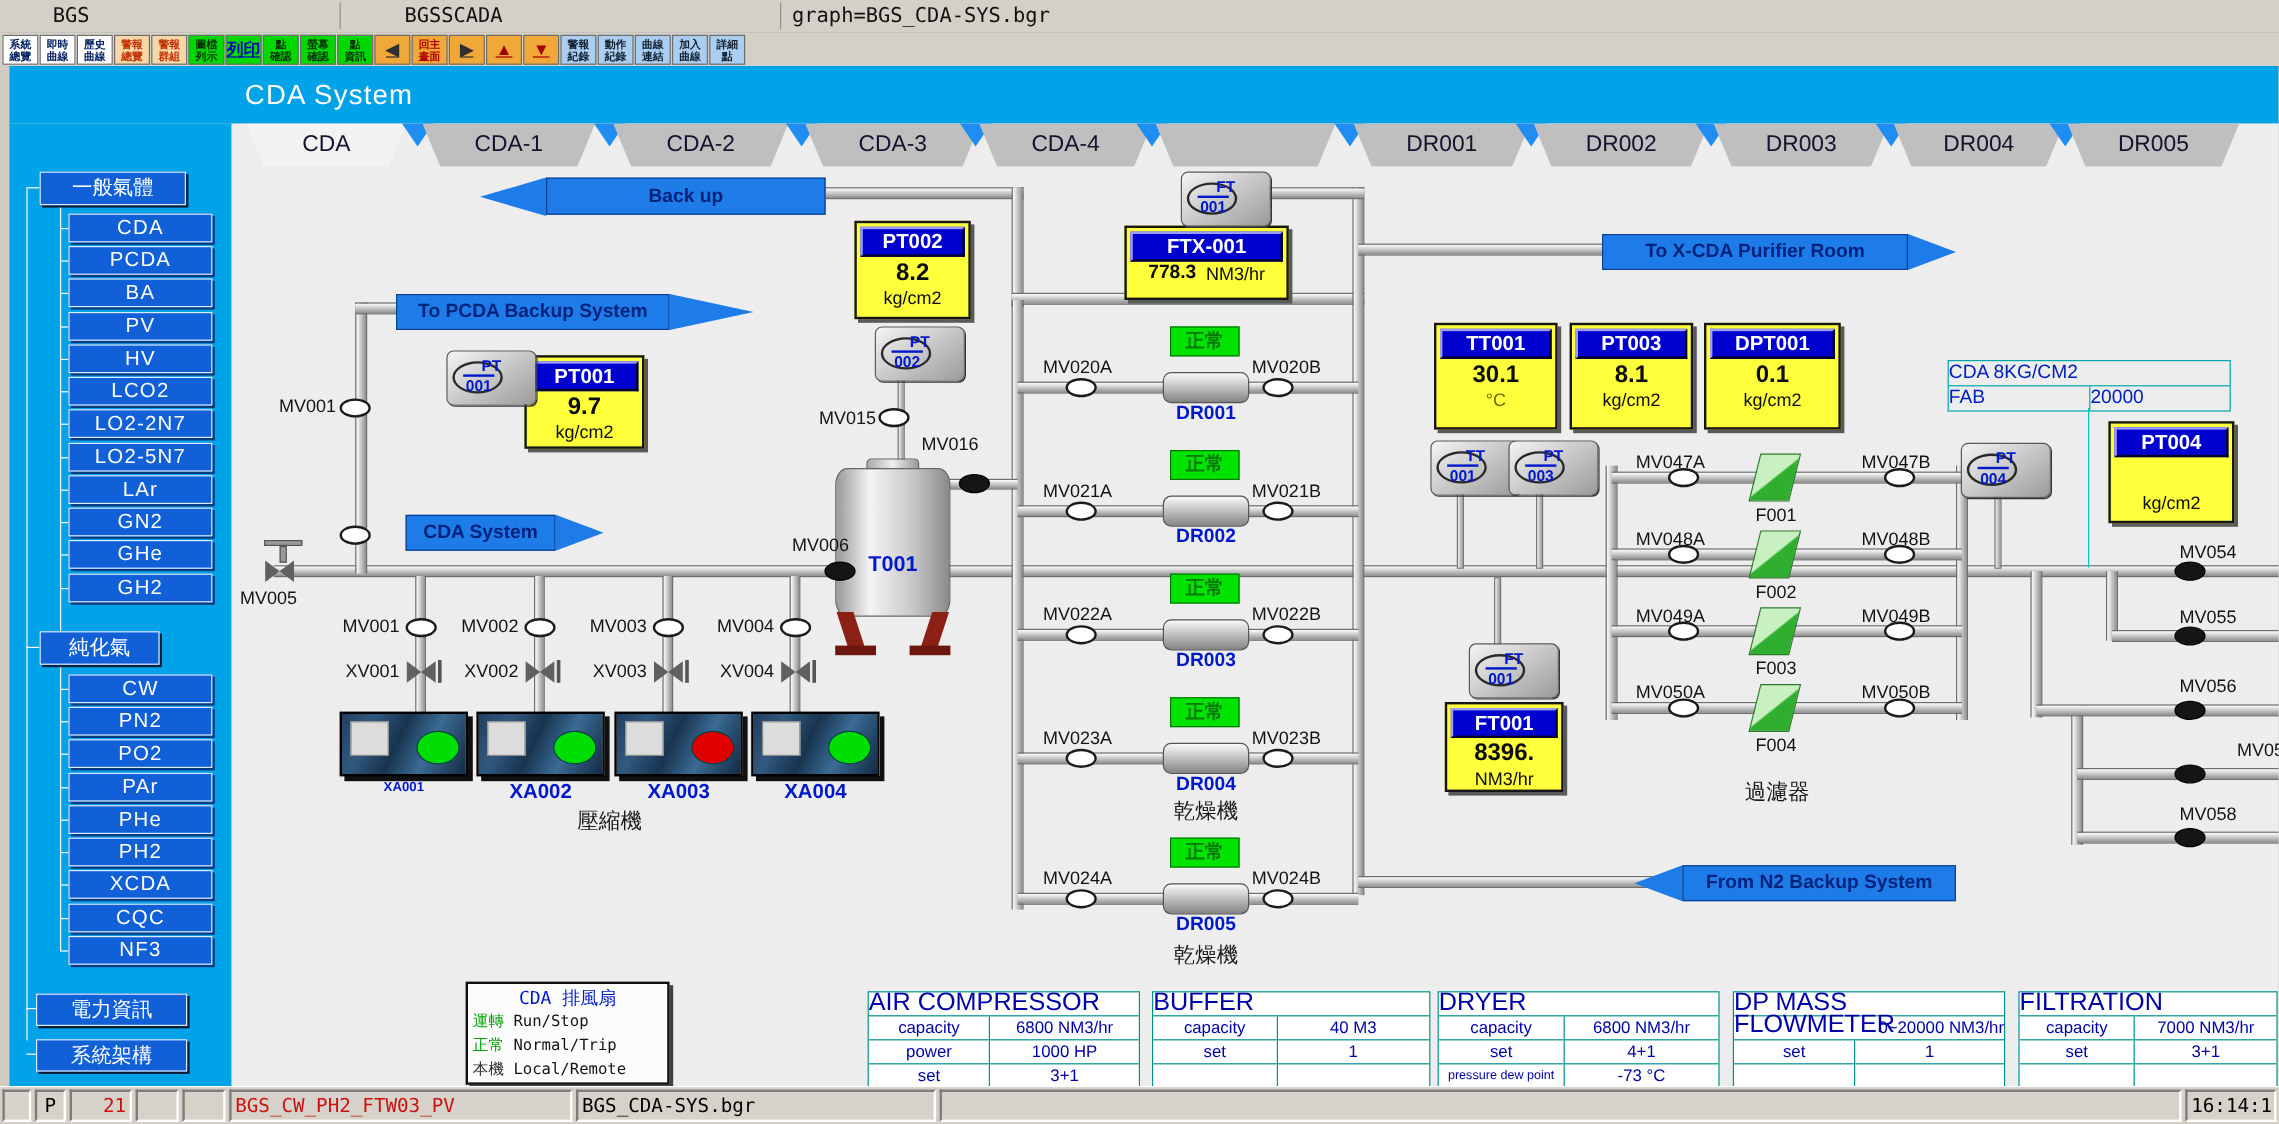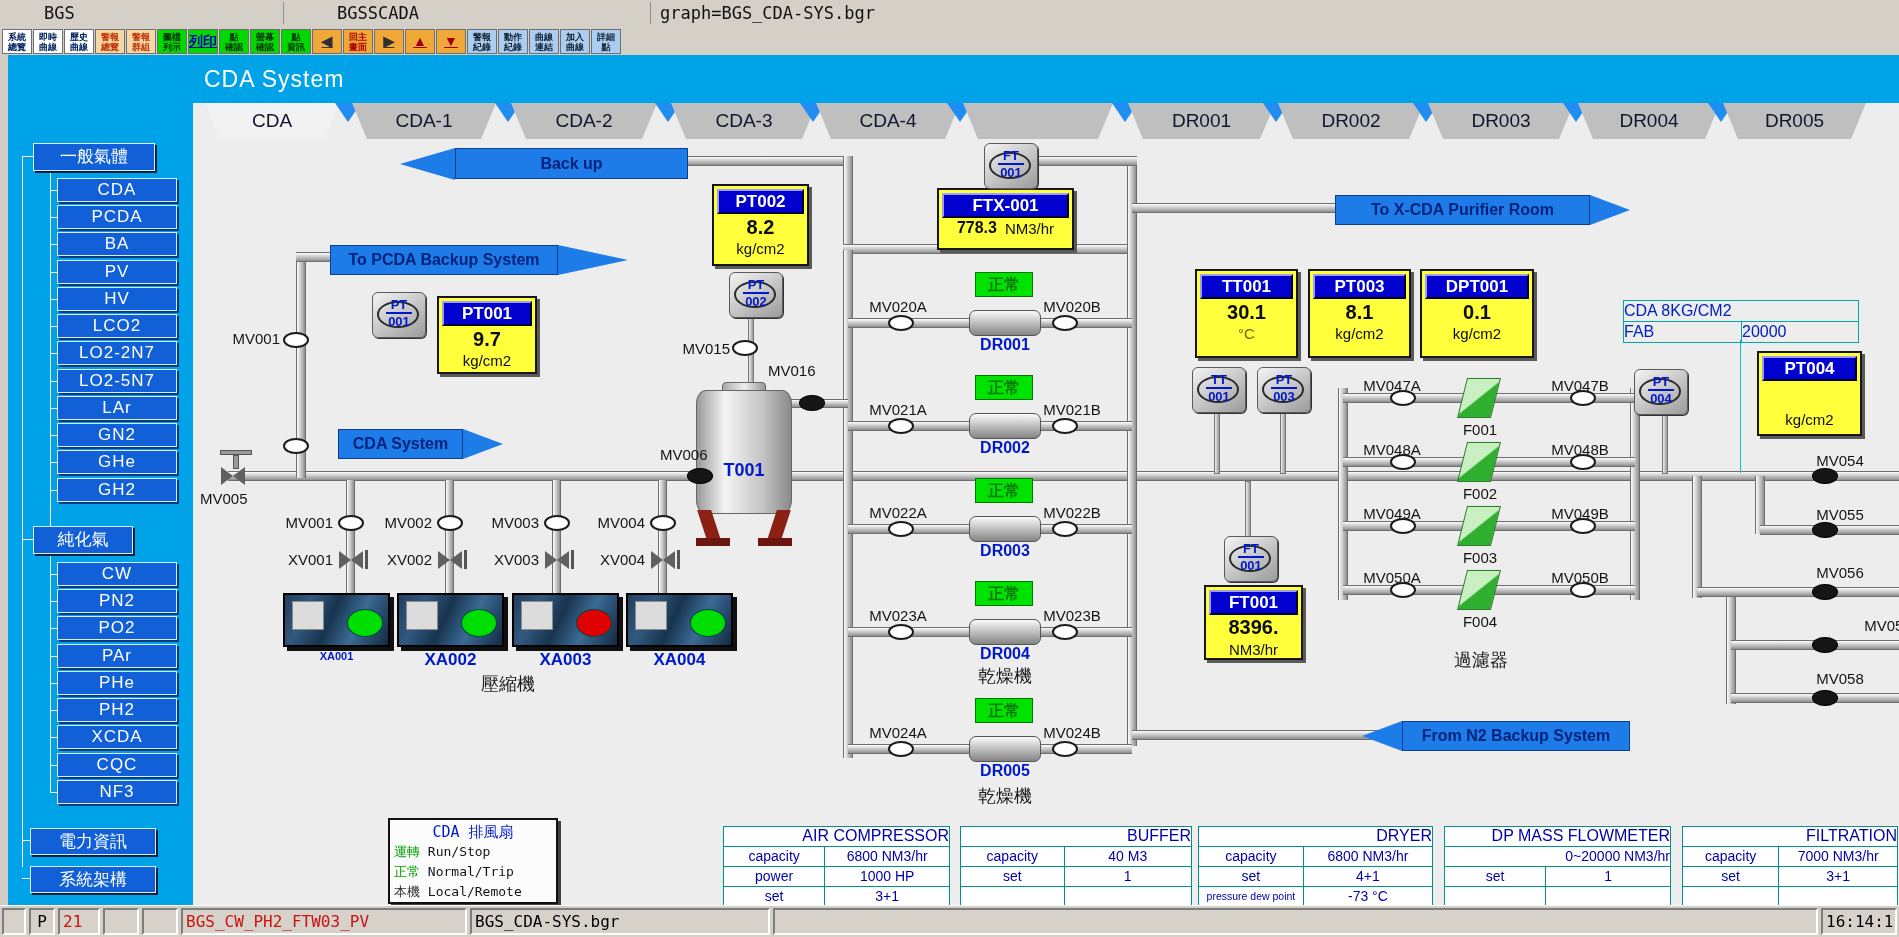--- a/index.html
+++ b/index.html
@@ -39,21 +39,21 @@
   .txl{width:0;height:0;border-top:9px solid transparent;border-bottom:9px solid transparent;border-right:12px solid #606060;}
   .vbar{width:3px;height:19px;background:#555;}
   .hbar{background:#9a9a9a;border:1px solid #555;box-sizing:border-box;}
   .lbl{font-size:15px;color:#141414;white-space:nowrap;}
   .rt{text-align:right;} .ct{text-align:center;}
   .blu{color:#0018cc;font-weight:bold;}
   .big18{font-size:18px;color:#1a1a1a;}
   .ok{width:58px;height:25px;background:#00e200;border:1px solid #007700;color:#067806;font-weight:bold;font-size:16px;text-align:center;line-height:24px;box-sizing:border-box;}
   .cyl{width:72px;height:26px;background:linear-gradient(180deg,#fafafa,#848484);border:1px solid #555;border-radius:7px;box-sizing:border-box;}
   .filt{width:34px;height:40px;background:linear-gradient(135deg,#c8f0c0 48%,#2fae2f 52%);border:1px solid #2a7a2a;transform:skewX(-14deg);box-sizing:border-box;}
-  .inst{width:52px;height:44px;background:linear-gradient(145deg,#f4f4f4,#9b9b9b);border:1px solid #5a5a5a;border-radius:6px;box-shadow:1px 1px 0 #333;}
+  .inst{width:52px;height:44px;background:linear-gradient(145deg,#f4f4f4,#9b9b9b);border:1px solid #5a5a5a;border-radius:6px;box-shadow:1px 1px 0 #333;padding-left:21px;}
   .inst .el{position:absolute;left:4px;top:8px;width:42px;height:27px;border:2px solid #2a2a2a;border-radius:50%;box-sizing:border-box;}
   .inst .i1{position:absolute;left:0;top:5px;width:100%;text-align:center;font-size:13px;font-weight:bold;color:#0018cc;line-height:13px;}
   .inst .i2{position:absolute;left:13px;top:19px;width:26px;text-align:center;font-size:13px;font-weight:bold;color:#0018cc;border-top:2px solid #0018cc;line-height:16px;}
   
   .disp{background:#ffff3c;border:2px solid #161616;box-shadow:3px 3px 0 #5a5a5a;box-sizing:border-box;}
   .disp .dh{margin:3px 3px 1px;background:#0000cf;border:2px solid;border-color:#9d9dff #000028 #000028 #9d9dff;color:#fff;font-weight:bold;font-size:17px;text-align:center;line-height:21px;}
   .disp .dv{font-size:20px;font-weight:bold;color:#0d0d0d;text-align:center;line-height:25px;min-height:25px;}
   .disp .du{font-size:15px;color:#0d0d0d;text-align:center;line-height:18px;}
   .du2{color:#6b6b00 !important;}
   .frow{display:flex;align-items:center;justify-content:center;gap:8px;}
@@ -75,21 +75,21 @@
   .leg{width:170px;height:86px;background:#fcfcfc;border:2px solid #101010;box-shadow:3px 3px 0 #404040;font-family:"DejaVu Sans Mono",monospace;box-sizing:border-box;padding:2px 4px;}
   .leg .lt{color:#0018cc;font-size:15px;text-align:center;line-height:20px;}
   .leg .lr{font-size:13px;line-height:20px;color:#141414;white-space:nowrap;}
   
   .mtab{width:236px;border:1px solid #00a8a8;color:#0020c0;font-size:16px;box-sizing:border-box;}
   .mr1{line-height:20px;border-bottom:1px solid #00a8a8;}
   .mr2{display:flex;line-height:20px;}
   .mc1{width:118px;border-right:1px solid #00a8a8;box-sizing:border-box;}
   .mc2{flex:1;}
   .btab{background:#fff;border:1px solid #009090;color:#0000a8;font-size:14px;box-sizing:border-box;}
-  .bh{height:19px;line-height:18px;text-align:right;font-size:16px;}
+  .bh{height:19px;line-height:18px;text-align:left;font-size:21px;}
   .btr{display:flex;border-top:1px solid #009090;height:19px;line-height:18px;}
   .bc1{width:45%;border-right:1px solid #009090;text-align:center;box-sizing:border-box;overflow:hidden;}
   .bc1.sm{font-size:10.5px;}
   .bc2{flex:1;text-align:center;overflow:hidden;}
   .bcm{flex:1;text-align:right;}
   
   .sbar{left:0;top:905px;width:1899px;height:32px;background:#d4d0c8;border-top:1px solid #fff;display:flex;align-items:center;padding:0 2px;gap:3px;box-sizing:border-box;}
   .scell{border:2px solid;border-color:#7d7d7d #ffffff #ffffff #7d7d7d;background:#d6d2ca;font-family:"DejaVu Sans Mono",monospace;font-size:16px;line-height:23px;height:27px;box-sizing:border-box;padding:0 3px;white-space:nowrap;overflow:hidden;}
   .red{color:#cc1111;}
 </style>
@@ -580,21 +580,21 @@
       </div>
     <div class="btr">
         <div class="bc1"></div>
         <div class="bc2"></div>
       </div>
   </div>
 
   <div class="ab sbar">
     <div class="scell" style="width:24px"></div>
     <div class="scell" style="width:26px;text-align:center">P</div>
-    <div class="scell red" style="width:42px;text-align:left">21</div>
+    <div class="scell red" style="width:52px;text-align:right">21</div>
     <div class="scell" style="width:36px"></div>
     <div class="scell" style="width:36px"></div>
     <div class="scell red" style="width:286px">BGS_CW_PH2_FTW03_PV</div>
     <div class="scell" style="width:300px">BGS_CDA-SYS.bgr</div>
     <div class="scell" style="flex:1"></div>
     <div class="scell" style="width:76px;text-align:center">16:14:1</div>
   </div>
 
 </div>
 

